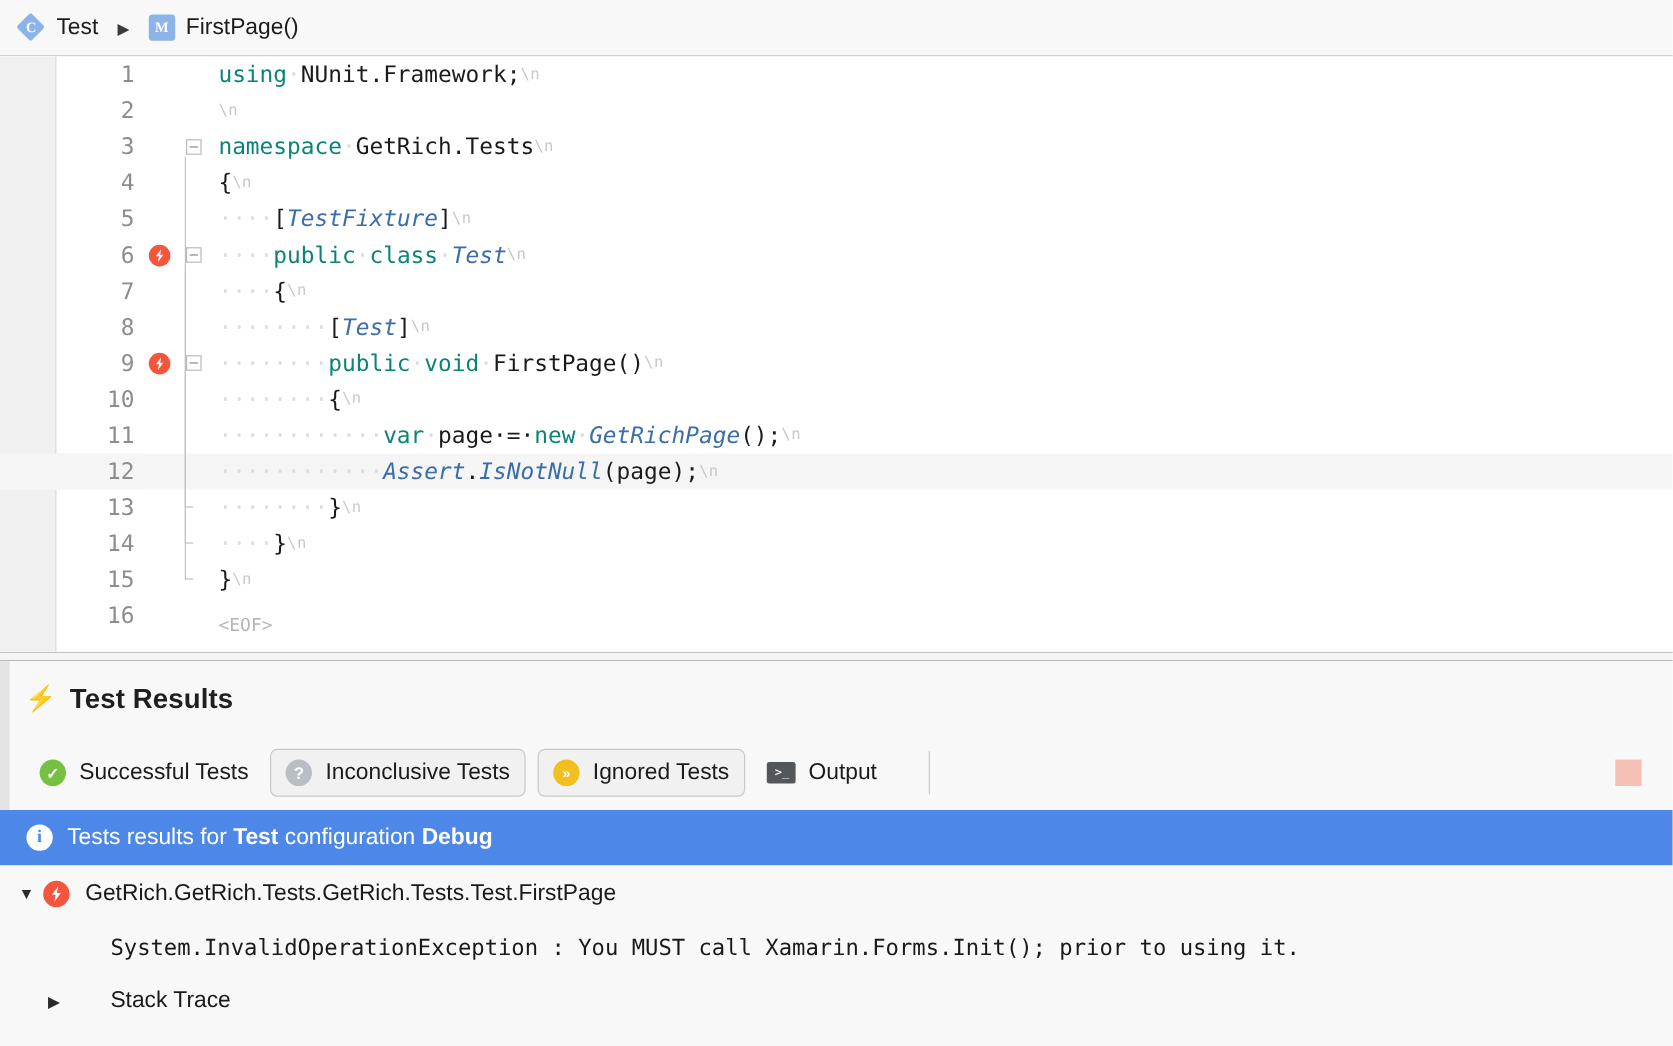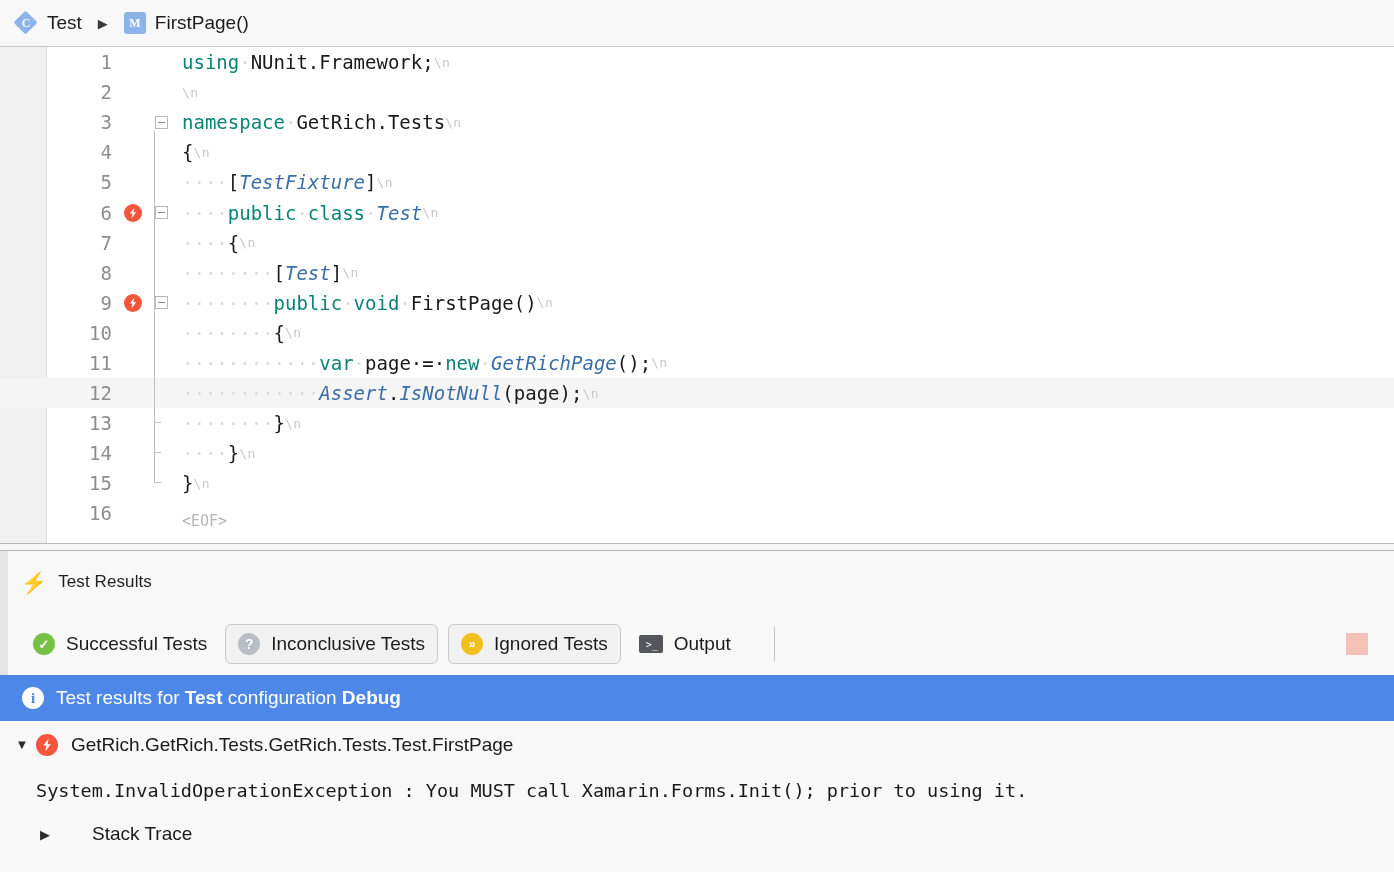--- a/index.html
+++ b/index.html
@@ -189,22 +189,22 @@
   }
   #pane-header {
     height: 62px;
     display: flex;
     align-items: center;
     gap: 11px;
     padding-left: 21px;
     flex: 0 0 auto;
   }
   #pane-header .title {
-    font-size: 17px;
-    font-weight: normal;
+    font-size: 23px;
+    font-weight: bold;
     color: #1f1f1f;
     letter-spacing: 0.1px;
   }
   .bolt-dark { color: #2b2b2b; font-size: 21px; line-height: 1; }
 
   #toolbar {
     height: 62px;
     display: flex;
     align-items: center;
     padding-left: 20px;
@@ -309,21 +309,21 @@
     width: 28px;
     text-align: center;
     font-size: 13px;
     color: #2a2a2a;
     flex: 0 0 auto;
   }
   .row-msg {
     height: 44px;
     display: flex;
     align-items: center;
-    padding-left: 36px;
+    padding-left: 92px;
     font-family: "DejaVu Sans Mono", monospace;
     font-size: 18.5px;
     color: #1a1a1a;
     white-space: pre;
   }
   .row-stack {
     height: 44px;
     display: flex;
     align-items: center;
     padding-left: 28px;
@@ -416,21 +416,21 @@
 
     <div class="tb-sep"></div>
 
     <div class="tb-spacer"></div>
     <div class="stop-square"></div>
   </div>
 
   <div id="results">
     <div class="row-selected">
       <span class="ic-info">i</span>
-      <span><span>Test results for </span><b>Test</b><span> configuration </span><b>Debug</b></span>
+      <span><span>Tests results for </span><b>Test</b><span> configuration </span><b>Debug</b></span>
     </div>
 
     <div class="row-test">
       <span class="tri">▼</span>
       <span class="ic ic-fail" style="margin-right:13px;">
         <svg width="22" height="22" viewBox="0 0 22 22">
             <path d="M12.6 4.6 L7.2 11.6 L10.4 11.6 L9.3 17.4 L14.8 10.2 L11.5 10.2 Z" fill="#ffffff"></path>
           </svg>
       </span>
       <span>GetRich.GetRich.Tests.GetRich.Tests.Test.FirstPage</span>

